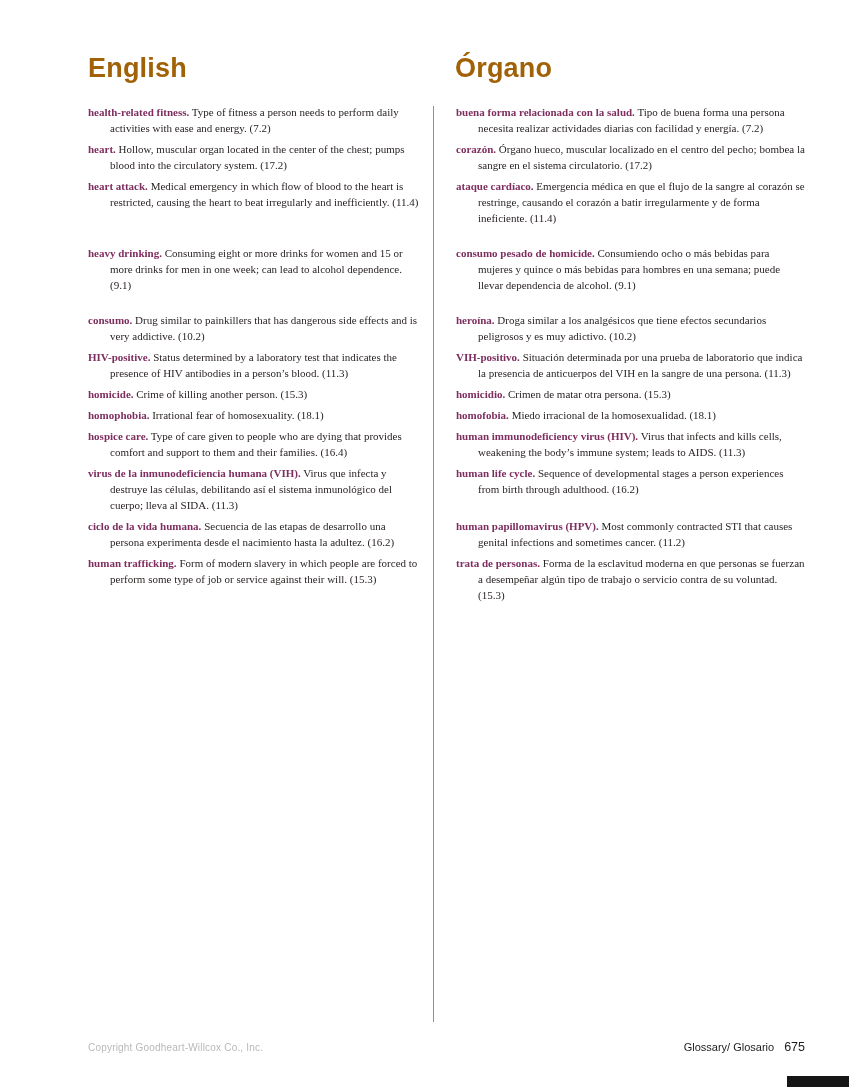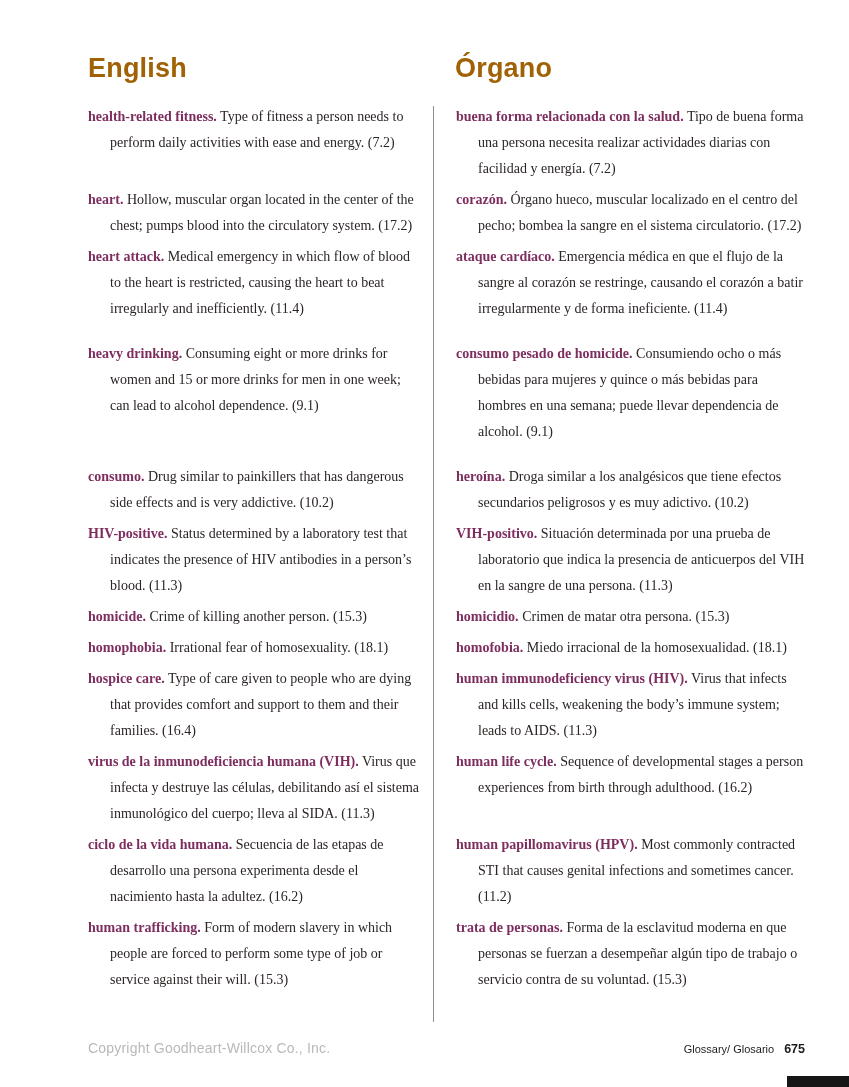--- a/index.html
+++ b/index.html
@@ -36,52 +36,52 @@
     position: absolute;
     top: 104px; left: 88px;
     width: 718px;
     display: grid;
     grid-template-columns: 333px 350px;
     column-gap: 35px;
     row-gap: 5px;
     align-items: start;
   }
   .entry {
-    font-size: 14px;
-    line-height: 26px;
+    font-size: 11px;
+    line-height: 16px;
     padding-left: 22px;
     text-indent: -22px;
     color: #2b2524;
   }
   
   .entry:nth-child(7), .entry:nth-child(8),
   .entry:nth-child(9), .entry:nth-child(10) { margin-top: 14px; }
   .term {
     font-weight: bold;
     color: #7e2d5f;
   }
   .footer {
     position: absolute;
     left: 88px; right: 44px; top: 1040px;
     display: flex;
     justify-content: space-between;
     align-items: baseline;
     font-family: "Liberation Sans", sans-serif;
   }
   .copyright {
-    font-size: 14px;
+    font-size: 10px;
     color: #b9b9b9;
     letter-spacing: 0.2px;
   }
   .footer-right {
     font-size: 11px;
     color: #1d1d1d;
   }
   .page-num {
-    font-weight: bold;
+    font-weight: normal;
     font-size: 12.5px;
     margin-left: 10px;
   }
   .corner-mark {
     position: absolute;
     right: 0; bottom: 0;
     width: 62px; height: 11px;
     background: #161616;
   }
 </style>

